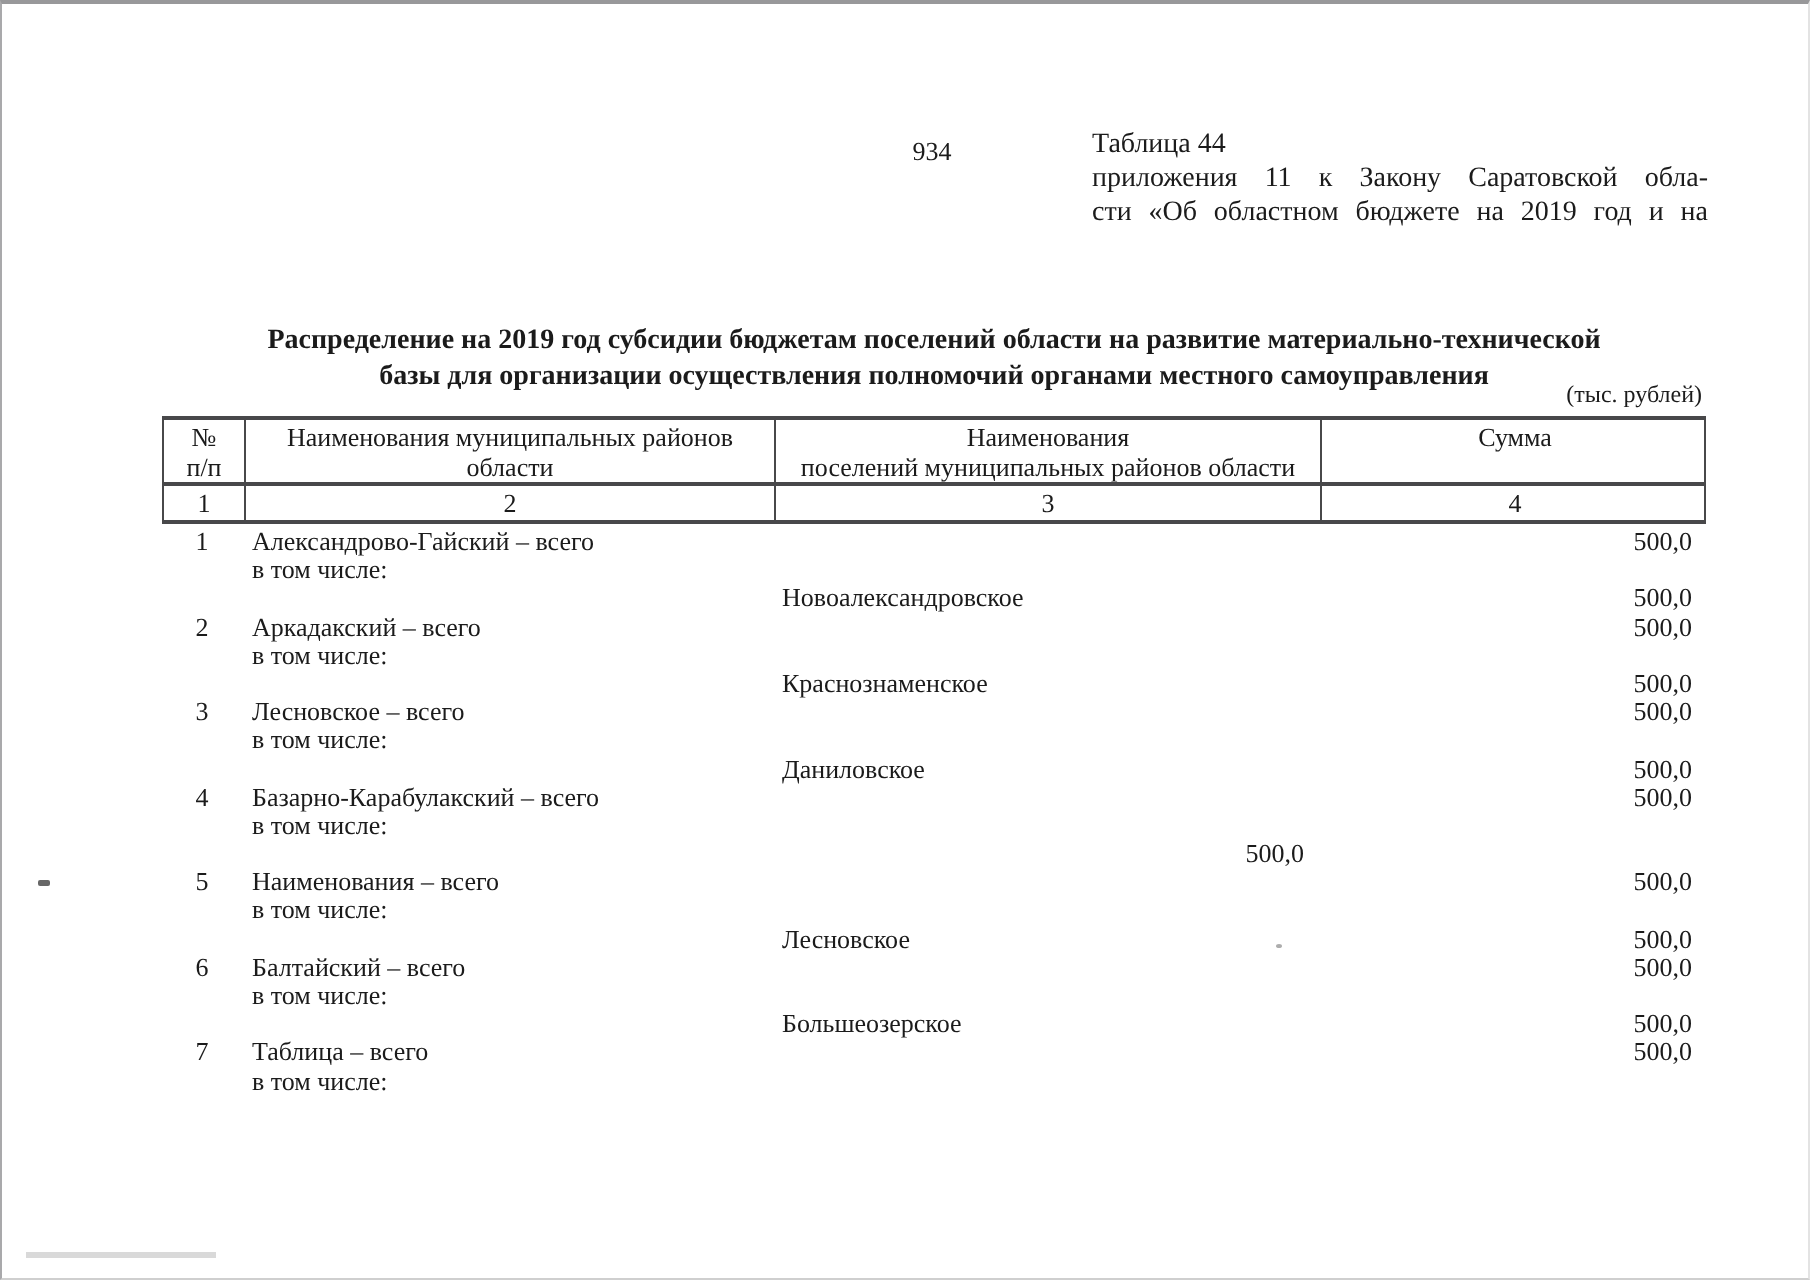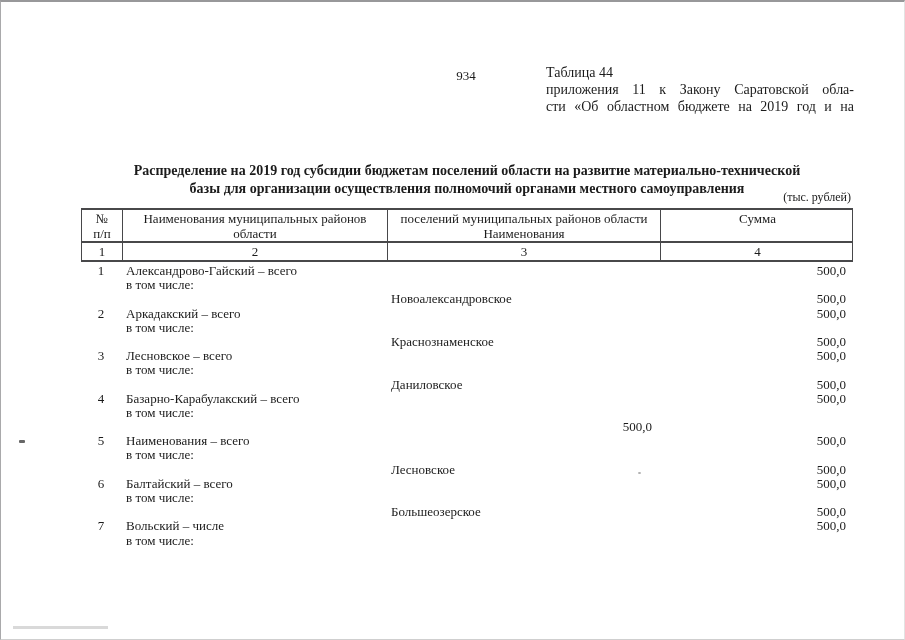--- a/index.html
+++ b/index.html
@@ -56,22 +56,22 @@
       <div class="hrow labels">
         <div class="hc">
           <div>№</div>
           <div>п/п</div>
         </div>
         <div class="hc">
           <div>Наименования муниципальных районов</div>
           <div>области</div>
         </div>
         <div class="hc">
+          <div>Наименования</div>
           <div>поселений муниципальных районов области</div>
-          <div>Наименования</div>
         </div>
         <div class="hc">
           <div>Сумма</div>
         </div>
       </div>
       <div class="hrow nums">
         <div class="hc">1</div>
         <div class="hc">2</div>
         <div class="hc">3</div>
         <div class="hc">4</div>
@@ -180,21 +180,21 @@
           <div class="bc sum"></div>
         </div>
         <div class="brow">
           <div class="bc n"></div>
           <div class="bc d"></div>
           <div class="bc s">Большеозерское</div>
           <div class="bc sum">500,0</div>
         </div>
         <div class="brow">
           <div class="bc n">7</div>
-          <div class="bc d">Вольский – числе</div>
+          <div class="bc d">Таблица – всего</div>
           <div class="bc s"></div>
           <div class="bc sum">500,0</div>
         </div>
         <div class="brow">
           <div class="bc n"></div>
           <div class="bc d">в том числе:</div>
           <div class="bc s"></div>
           <div class="bc sum"></div>
         </div>
       </div>

